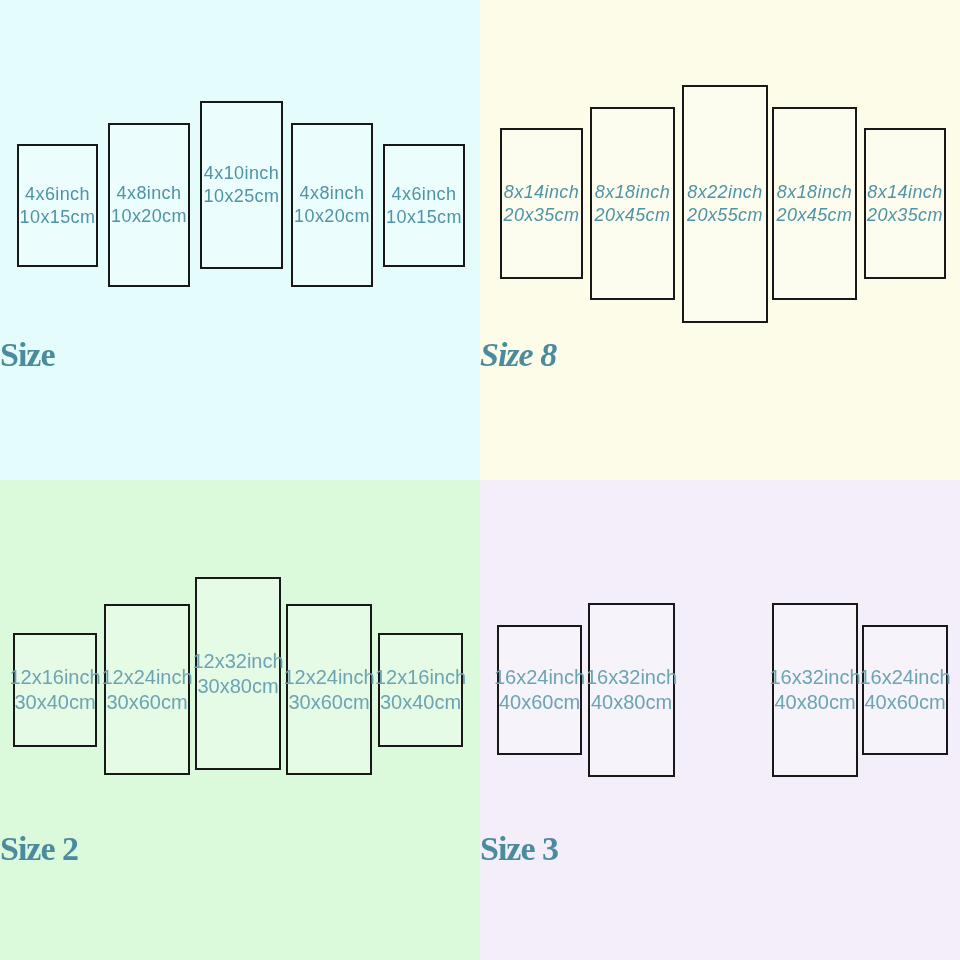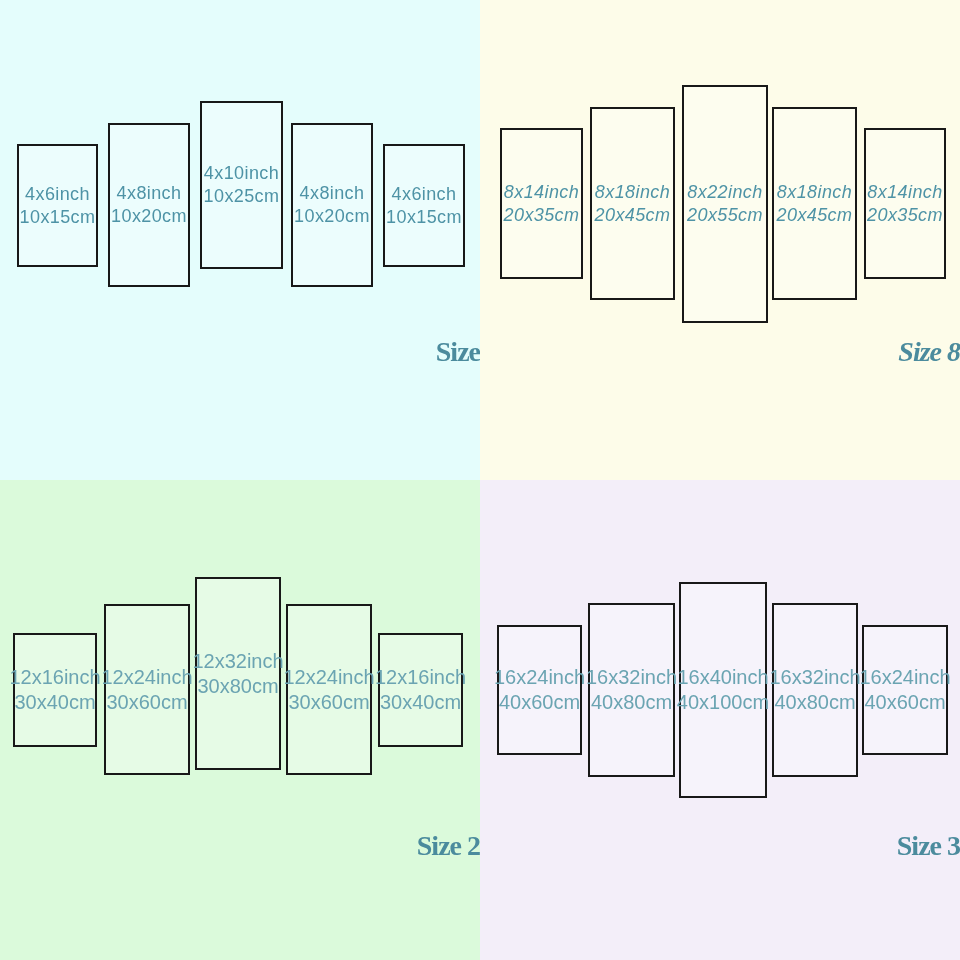--- a/index.html
+++ b/index.html
@@ -41,24 +41,24 @@
   }
   .q2 .ptext, .q3 .ptext {
     font-size: 20px;
     line-height: 25px;
     color: #6ba4b2;
   }
 
   .title {
     position: absolute;
     left: 0; right: 0;
-    text-align: right;
+    text-align: left;
     font-family: "Liberation Serif", serif;
     font-weight: bold;
-    font-size: 28px;
+    font-size: 34px;
     letter-spacing: -1px;
     color: #4b8b9d;
   }
   .q0 .title, .q1 .title { top: 336px; }
   .q2 .title, .q3 .title { top: 350px; }
 
   
   .q0 .p1 { left: 17px;  top: 144px; width: 81px; height: 123px; }
   .q0 .p2 { left: 108px; top: 123px; width: 82px; height: 164px; }
   .q0 .p3 { left: 200px; top: 101px; width: 83px; height: 168px; }
@@ -199,26 +199,20 @@
         <div>16x24inch</div>
         <div>40x60cm</div>
       </div>
     </div>
     <div class="panel p2">
       <div class="ptext">
         <div>16x32inch</div>
         <div>40x80cm</div>
       </div>
     </div>
-    <div class="panel p3">
-      <div class="ptext">
-        <div>16x40inch</div>
-        <div>40x100cm</div>
-      </div>
-    </div>
     <div class="panel p4">
       <div class="ptext">
         <div>16x32inch</div>
         <div>40x80cm</div>
       </div>
     </div>
     <div class="panel p5">
       <div class="ptext">
         <div>16x24inch</div>
         <div>40x60cm</div>

